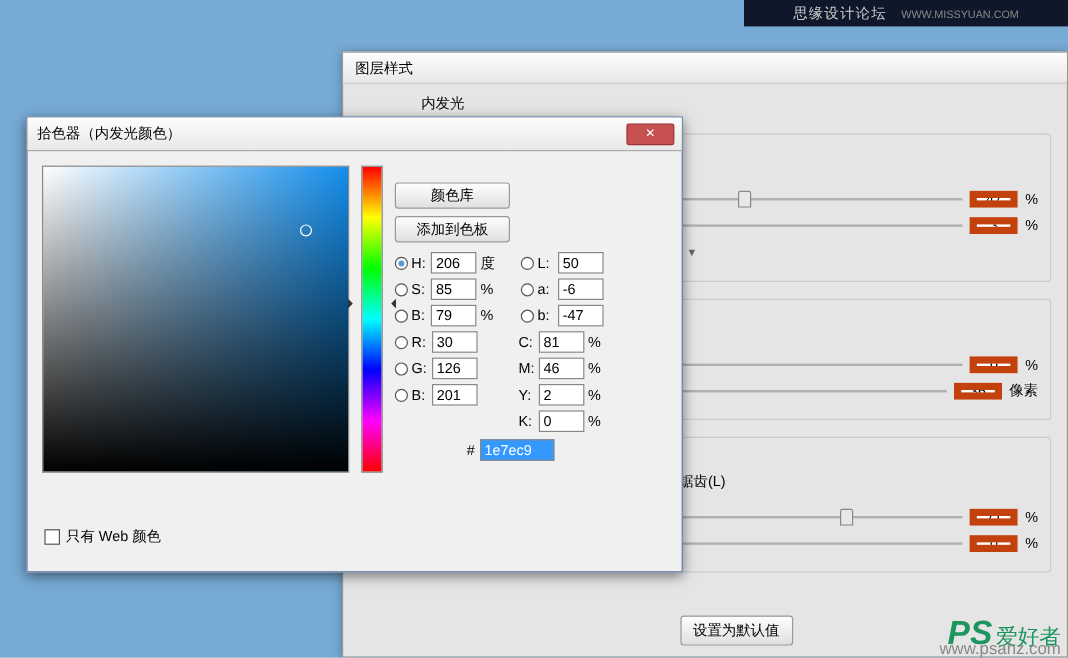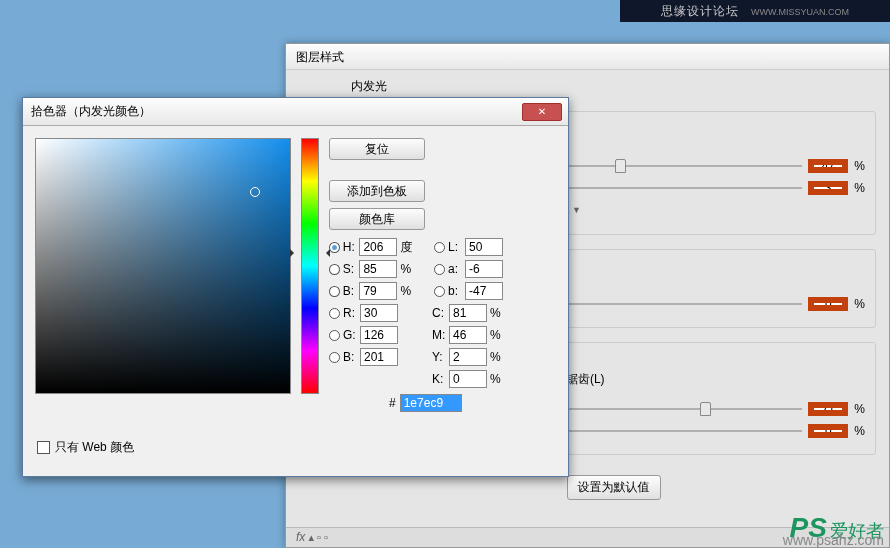--- a/index.html
+++ b/index.html
@@ -29,21 +29,21 @@
 .combo { height: 20px; border: 1px solid #888; background: #fff; padding: 0 18px 0 4px; position: relative; display: inline-flex; align-items: center; min-width: 70px; }
 .combo::after { content: ""; position: absolute; right: 3px; top: 3px; width: 12px; height: 12px; background: #e8e8e8; border: 1px solid #999; }
 .combo .arrows { position: absolute; right: 5px; top: 4px; font-size: 8px; line-height: 5px; color: #555; }
 .swatch { width: 32px; height: 18px; border: 1px solid #555; }
 .gradient-bar { width: 100px; height: 18px; border: 1px solid #555; background: linear-gradient(to right, #3a8cd1, #bcd4e8 60%), repeating-conic-gradient(#ccc 0 25%, #fff 0 50%) 0 0/10px 10px; background-blend-mode: normal;}
 .radio { width: 12px; height: 12px; border-radius: 50%; border: 1px solid #555; display: inline-block; position: relative; background: #fff;}
 .radio.sel::after { content: ""; position: absolute; inset: 2px; background: #5b9bd5; border-radius: 50%; }
 .checkbox { width: 13px; height: 13px; border: 1px solid #555; background: #fff; display: inline-flex; align-items: center; justify-content: center; font-size: 10px; color: #3a8cd1;}
 .contour-swatch { width: 40px; height: 32px; border: 1px solid #888; background: linear-gradient(135deg, #fff 48%, #888 50%, #888 52%, #555 52%); position: relative;}
 .btn-default { background: linear-gradient(#fdfdfd,#e0e0e0); border: 1px solid #999; border-radius: 3px; padding: 3px 10px; }
-.bottom-btns { display: flex; justify-content: center; gap: 12px; margin-top: 6px;}
+.bottom-btns { display: flex; justify-content: center; gap: 12px; margin-top: 22px;}
 
 .color-picker { position: absolute; left: 2px; top: 97px; width: 547px; height: 380px; background: #f0f0f0; border: 1px solid #5a7aa0; box-shadow: 0 3px 10px rgba(0,0,0,0.5); margin-left: 20px; }
 .cp-title { background: linear-gradient(#fdfdfd,#e8e8e8); height: 28px; border-bottom: 1px solid #aaa; display: flex; align-items: center; padding: 0 6px; }
 .cp-title .t { flex: 1; padding-left: 2px;}
 .cp-close { width: 40px; height: 18px; background: #c75050; border: 1px solid #a03030; color: #fff; text-align: center; font-size: 10px; line-height: 15px; border-radius: 2px;}
 .cp-body { display: flex; padding: 12px; gap: 10px; }
 .spectrum { width: 256px; height: 256px; border: 1px solid #888; position: relative; background: linear-gradient(to top, #000, transparent), linear-gradient(to right, #fff, hsl(206,85%,50%)); }
 .spectrum .marker { position: absolute; width: 10px; height: 10px; border: 1px solid #fff; border-radius: 50%; left: 214px; top: 48px; }
 .hue-bar { width: 18px; height: 256px; border: 1px solid #888; background: linear-gradient(to top, red, #ff00ff, blue, cyan, lime, yellow, red); position: relative;}
 .hue-bar .ptr { position: absolute; left: -6px; right: -6px; top: 110px; height: 6px; }
@@ -136,20 +136,29 @@
           </div>
           <div class="row">
             <label>阻塞(C):</label>
             <div class="slider">
                 <div class="slider-track"></div>
                 <div class="slider-thumb" style="left:0"></div>
               </div>
             <input class="num-input" value="0" style="">
             <span>%</span>
           </div>
+          <div class="row">
+            <label>大小(S):</label>
+            <div class="slider">
+                <div class="slider-track"></div>
+                <div class="slider-thumb" style="left:15%"></div>
+              </div>
+            <input class="num-input" value="36" style="">
+            <span>像素</span>
+          </div>
         </div>
       </div>
 
       <div class="fieldset">
         <span class="fieldset-title">品质</span>
         <div class="fieldset-body">
           <div class="row">
             <label>等高线:</label>
             <div class="contour-swatch"></div>
             <span style="font-size:9px;color:#666">▼</span>
@@ -175,43 +184,39 @@
             <input class="num-input" value="0" style="">
             <span>%</span>
           </div>
         </div>
       </div>
 
       <div class="bottom-btns">
         <button class="btn-default">设置为默认值</button>
       </div>
     </div>
-  </div>
-  <div class="ls-foot">
-    <span style="font-style:italic">fx</span> ▴ ▫ ▫
   </div>
 </div>
 
 <div class="color-picker">
   <div class="cp-title">
     <span class="t">拾色器（内发光颜色）</span>
     <div class="cp-close">✕</div>
   </div>
   <div class="cp-body">
     <div class="spectrum">
         <div class="marker"></div>
       </div>
     <div class="hue-bar">
         <div class="ptr"></div>
       </div>
     <div class="cp-right">
-      <div class="cp-btn">复位</div>
       <div style="height:14px"></div>
+      <div class="cp-btn">颜色库</div>
       <div class="cp-btn">添加到色板</div>
-      <div class="cp-btn">颜色库</div>
 
       <div class="cp-fields" style="margin-top:8px">
         <div class="fld">
             <span class="r sel"></span>
             <label>H:</label>
             <input value="206" style="">
             <span class="unit">度</span>
           </div>
         <div class="fld">
             <span class="r"></span>

